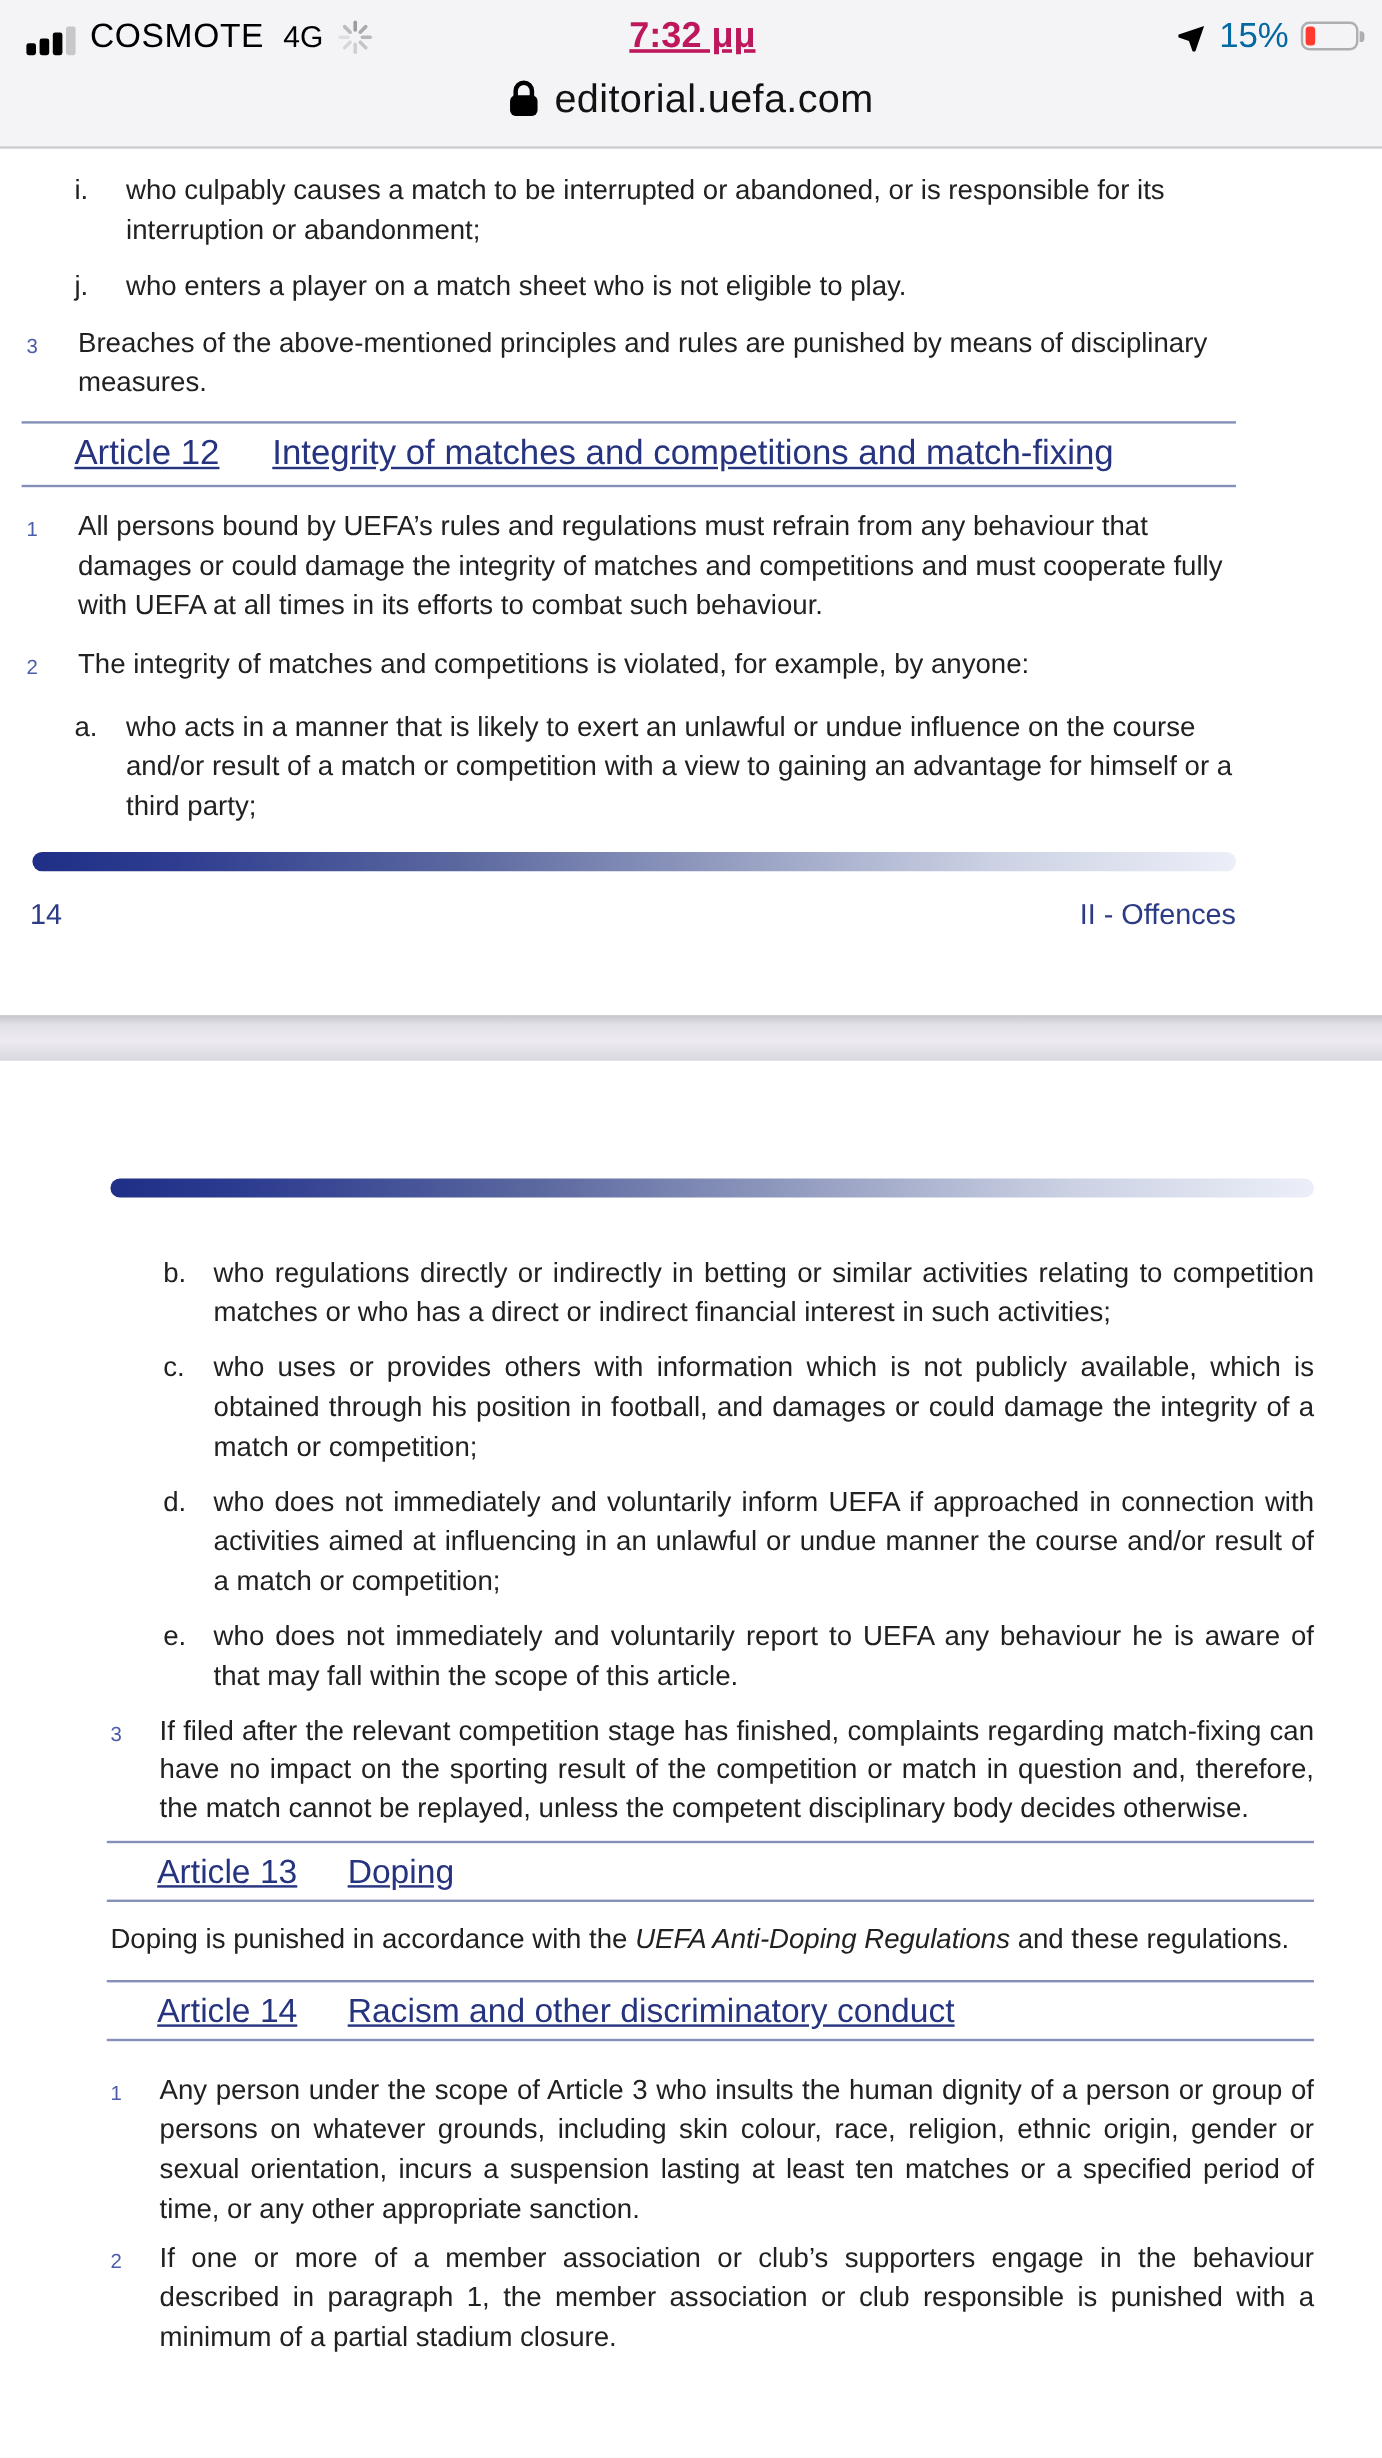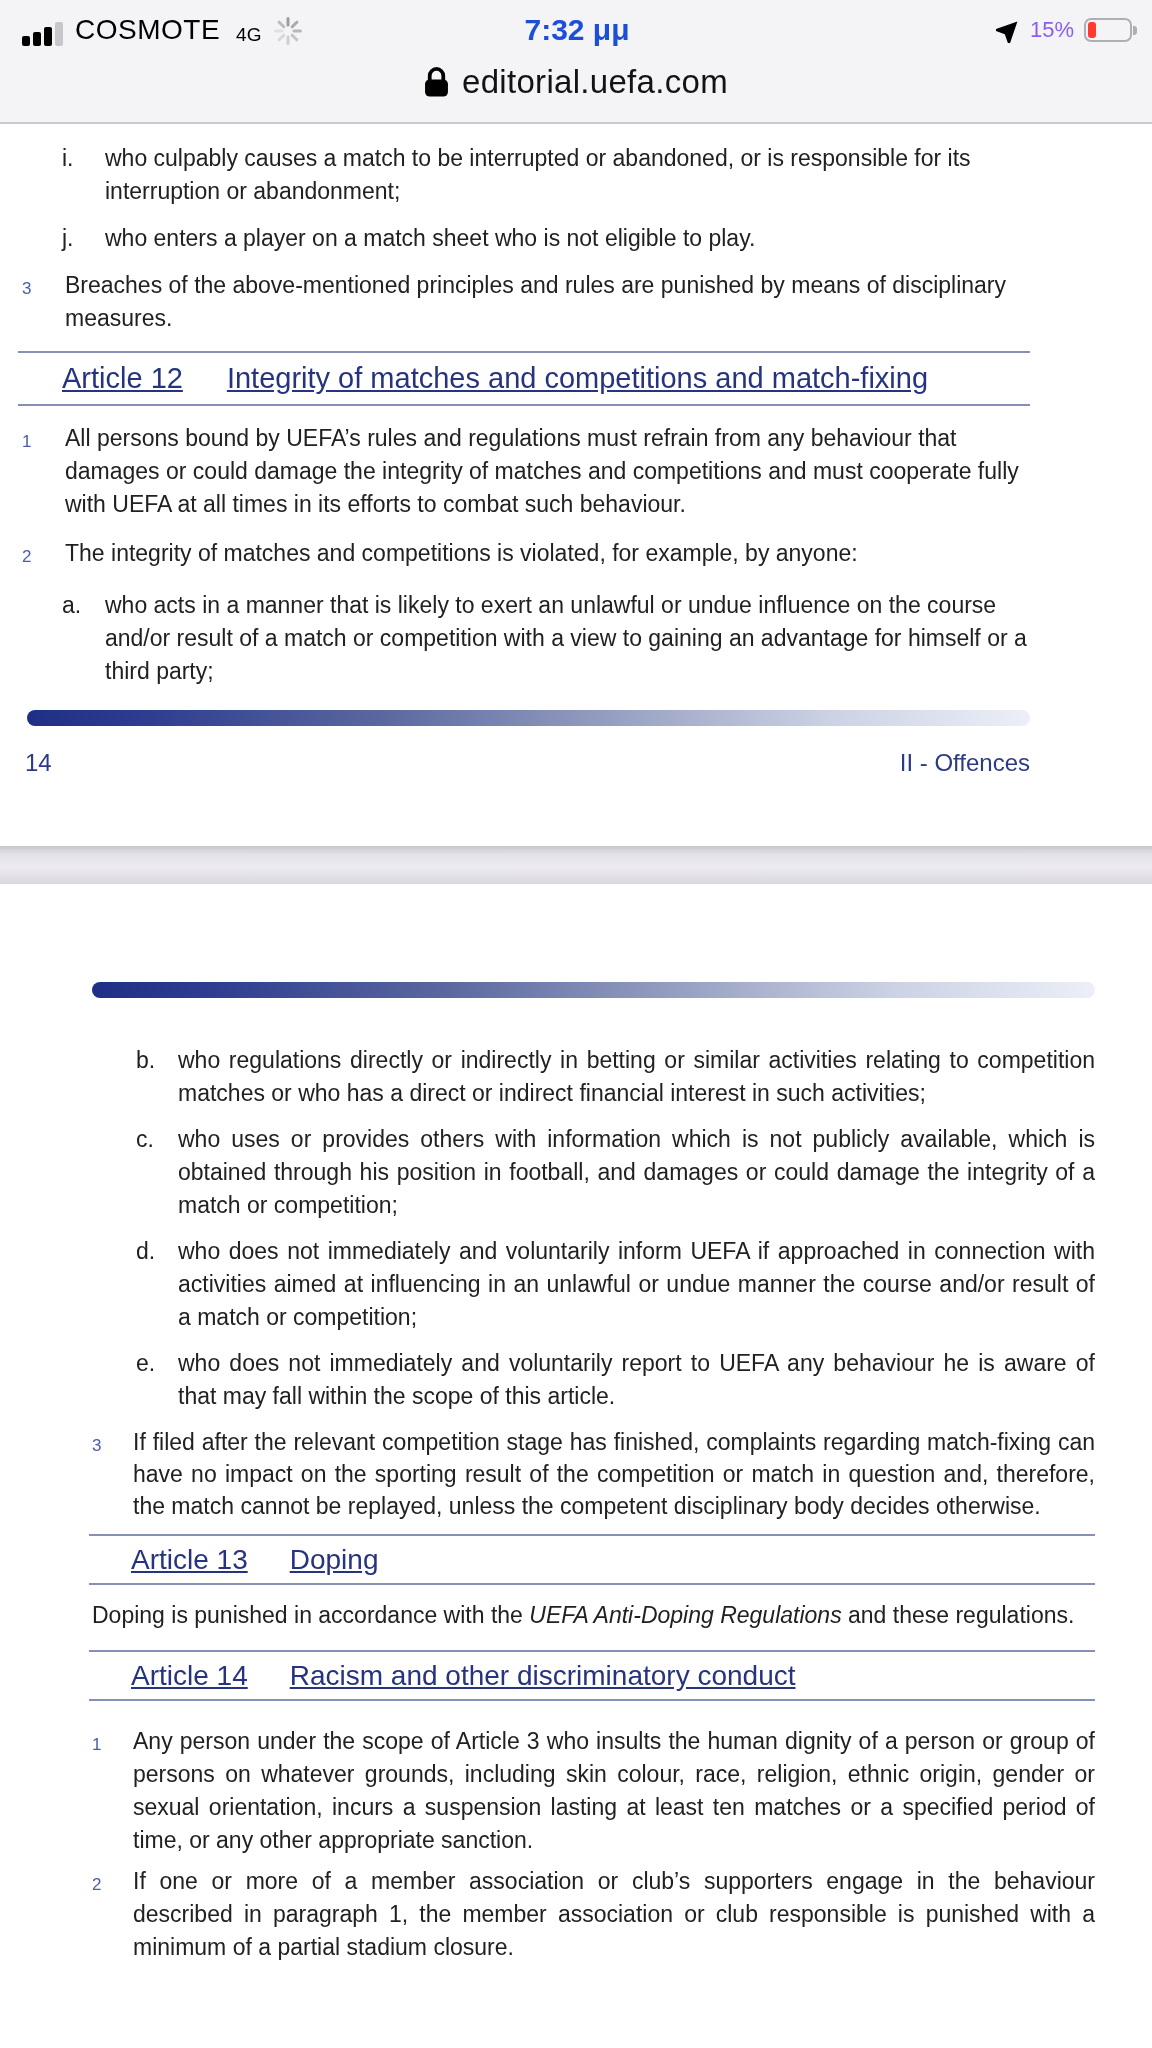--- a/index.html
+++ b/index.html
@@ -8,24 +8,24 @@
 
   
   .chrome { background:#f4f3f6; border-bottom:2px solid #cbcad0; }
   .status-row { height:50px; display:flex; align-items:center; padding:10px 20px 0 22px; }
   .status-left { display:flex; align-items:flex-end; gap:12px; width:400px; }
   .sig { display:flex; align-items:flex-end; gap:3px; }
   .sig b { display:block; width:8px; border-radius:2px; background:#000; }
   .sig .b1{height:10px} .sig .b2{height:14px} .sig .b3{height:19px}
   .sig .b4{height:24px; background:#c6c6cb;}
   .carrier { font-size:28px; color:#000; letter-spacing:.5px; }
-  .net { font-size:19px; color:#000; margin-left:4px; }
-  .status-center { flex:1; text-align:center; font-size:30px; font-weight:bold; color:#1d4ed8; }
+  .net { font-size:25px; color:#000; margin-left:4px; }
+  .status-center { flex:1; text-align:center; font-size:30px; font-weight:bold; color:#be185d;text-decoration:underline; }
   .status-right { display:flex; align-items:center; justify-content:flex-end; gap:8px; width:400px; }
-  .pct { font-size:22px; color:#8b5cf6; }
+  .pct { font-size:29px; color:#0369a1; }
   .batt { position:relative; width:48px; height:24px; border:2.5px solid #aeaeb3;
           border-radius:7px; margin-left:2px; }
   .batt .fill { position:absolute; left:2px; top:2px; bottom:2px; width:8px;
           border-radius:3px; background:#ff3b30; }
   .batt .nub { position:absolute; right:-7px; top:6px; width:4px; height:9px;
           background:#aeaeb3; border-radius:0 3px 3px 0; }
   .url-row { height:72px; display:flex; align-items:center; justify-content:center;
              gap:13px; padding-bottom:8px; }
   .url-text { font-size:33px; color:#131313; letter-spacing:.3px; }
 

